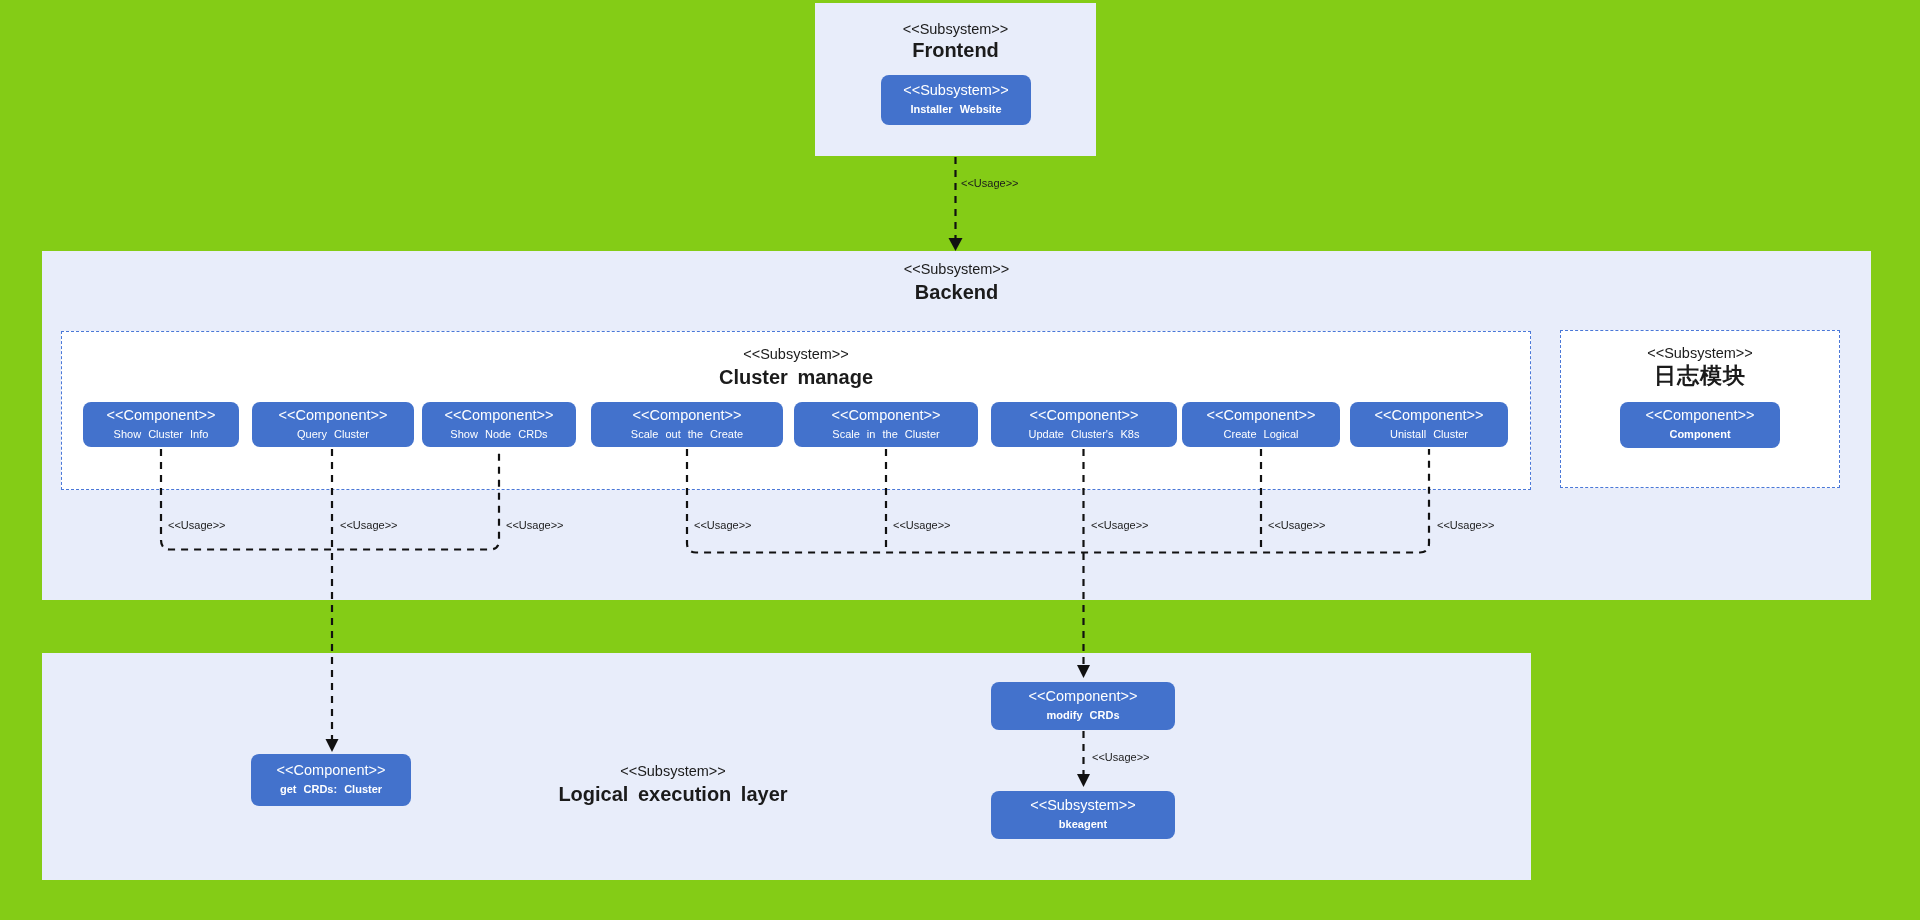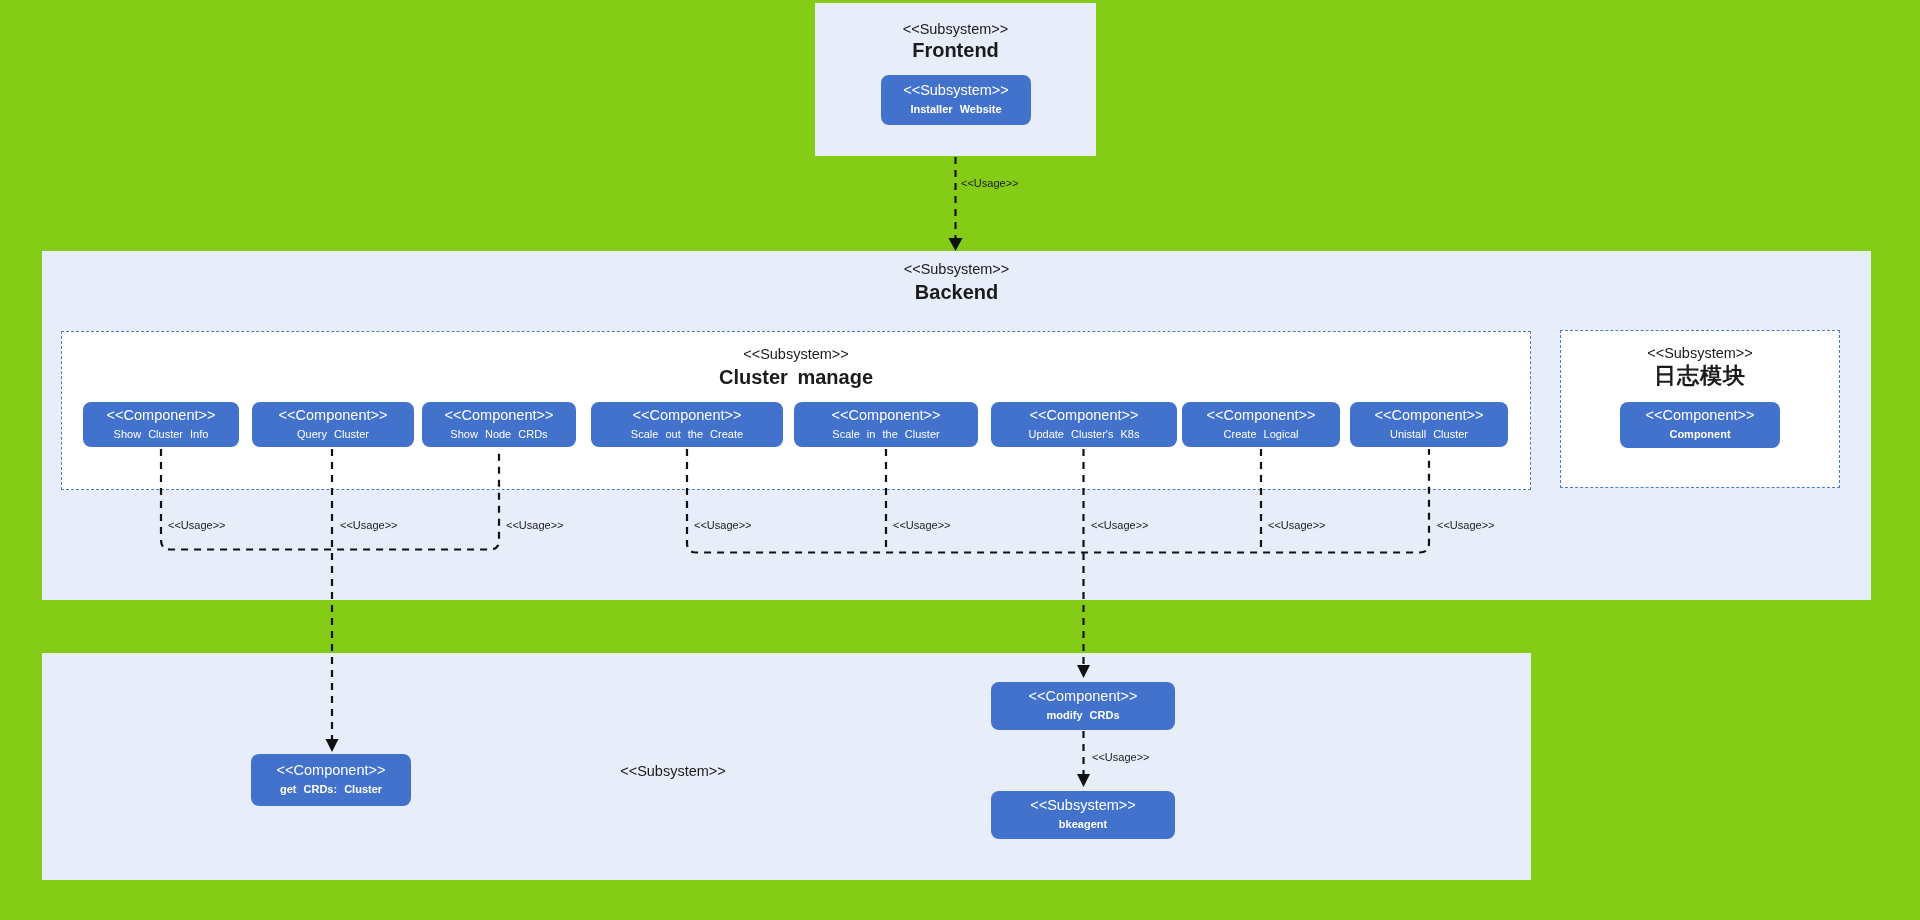--- a/index.html
+++ b/index.html
@@ -123,20 +123,21 @@
   <div class="usage" style="left:506px;top:519px;">&lt;&lt;Usage&gt;&gt;</div>
 
   <div class="usage" style="left:694px;top:519px;">&lt;&lt;Usage&gt;&gt;</div>
   <div class="usage" style="left:893px;top:519px;">&lt;&lt;Usage&gt;&gt;</div>
   <div class="usage" style="left:1091px;top:519px;">&lt;&lt;Usage&gt;&gt;</div>
   <div class="usage" style="left:1268px;top:519px;">&lt;&lt;Usage&gt;&gt;</div>
   <div class="usage" style="left:1437px;top:519px;">&lt;&lt;Usage&gt;&gt;</div>
 
   <div class="title" style="left:443px;top:760px;width:460px;line-height:23px;">
     <span class="stereo">&lt;&lt;Subsystem&gt;&gt;</span>
+    <span class="tname">Logical execution layer</span>
   </div>
 
   <div class="btn boldname" style="left:251px;top:754px;width:160px;height:52px;">
     <span class="stereo">&lt;&lt;Component&gt;&gt;</span>
     <span class="bname">get CRDs: Cluster</span>
   </div>
 
   <div class="btn boldname" style="left:991px;top:682px;width:184px;height:48px;">
     <span class="stereo">&lt;&lt;Component&gt;&gt;</span>
     <span class="bname">modify CRDs</span>

